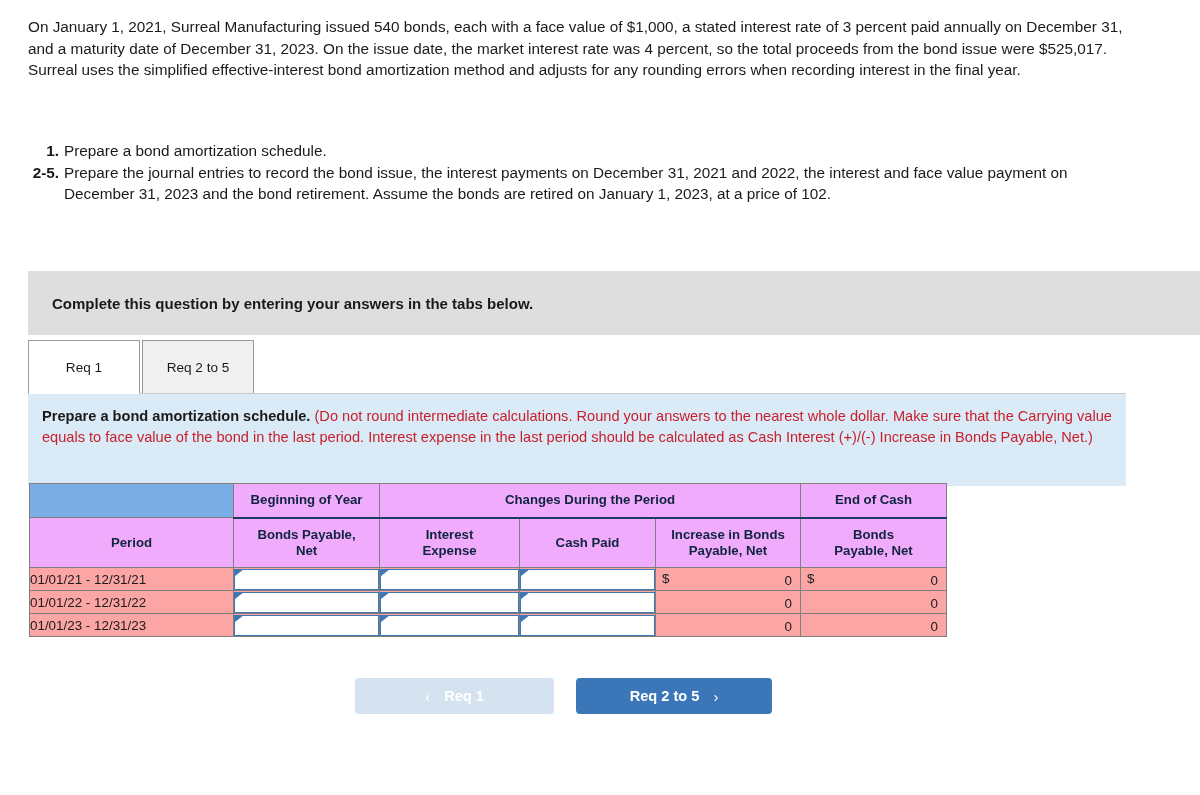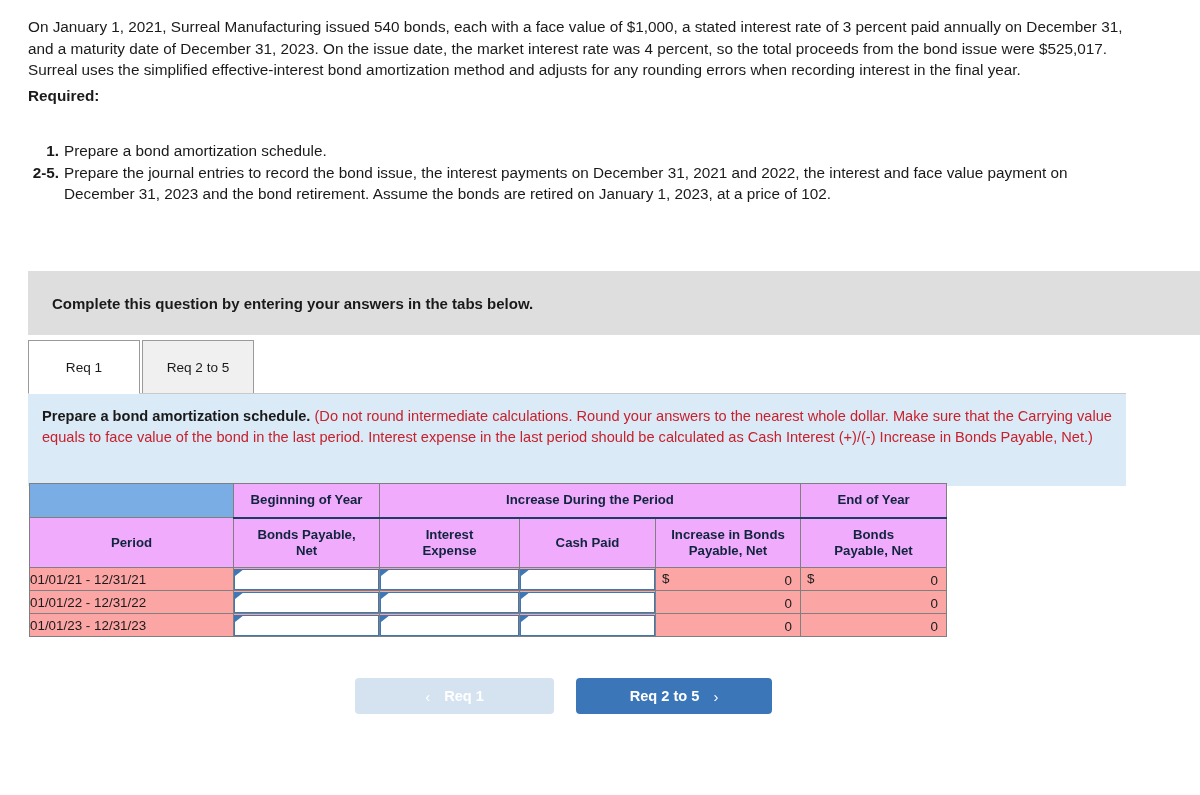--- a/index.html
+++ b/index.html
@@ -179,21 +179,20 @@
   .btn-prev .chev { margin-right: 14px; }
   .btn-next .chev { margin-left: 14px; }
 </style>
 </head>
 <body>
 
 <div class="page">
 
   <div class="problem">
     <p>On January 1, 2021, Surreal Manufacturing issued 540 bonds, each with a face value of $1,000, a stated interest rate of 3 percent paid annually on December 31, and a maturity date of December 31, 2023. On the issue date, the market interest rate was 4 percent, so the total proceeds from the bond issue were $525,017. Surreal uses the simplified effective-interest bond amortization method and adjusts for any rounding errors when recording interest in the final year.</p>
-    <p class="required-label">Required:</p>
   </div>
 
   <div class="req-list">
     <div class="req-row">
       <div class="req-num">1.</div>
       <div class="req-txt">Prepare a bond amortization schedule.</div>
     </div>
     <div class="req-row">
       <div class="req-num">2-5.</div>
       <div class="req-txt">Prepare the journal entries to record the bond issue, the interest payments on December 31, 2021 and 2022, the interest and face value payment on December 31, 2023 and the bond retirement. Assume the bonds are retired on January 1, 2023, at a price of 102.</div>
@@ -225,22 +224,22 @@
         <col class="c-boy">
         <col class="c-int">
       <col class="c-cash">
         <col class="c-incr">
         <col class="c-eoy">
     </colgroup>
     <thead>
       <tr class="group-row">
         <th class="blank"></th>
         <th class="bordered">Beginning of Year</th>
-        <th class="bordered" colspan="3">Increase During the Period</th>
-        <th class="bordered">End of Year</th>
+        <th class="bordered" colspan="3">Changes During the Period</th>
+        <th class="bordered">End of Cash</th>
       </tr>
       <tr class="sub-row">
         <th>Period</th>
         <th>Bonds Payable,<br>Net</th>
         <th>Interest<br>Expense</th>
         <th>Cash Paid</th>
         <th>Increase in Bonds<br>Payable, Net</th>
         <th>Bonds<br>Payable, Net</th>
       </tr>
     </thead>

